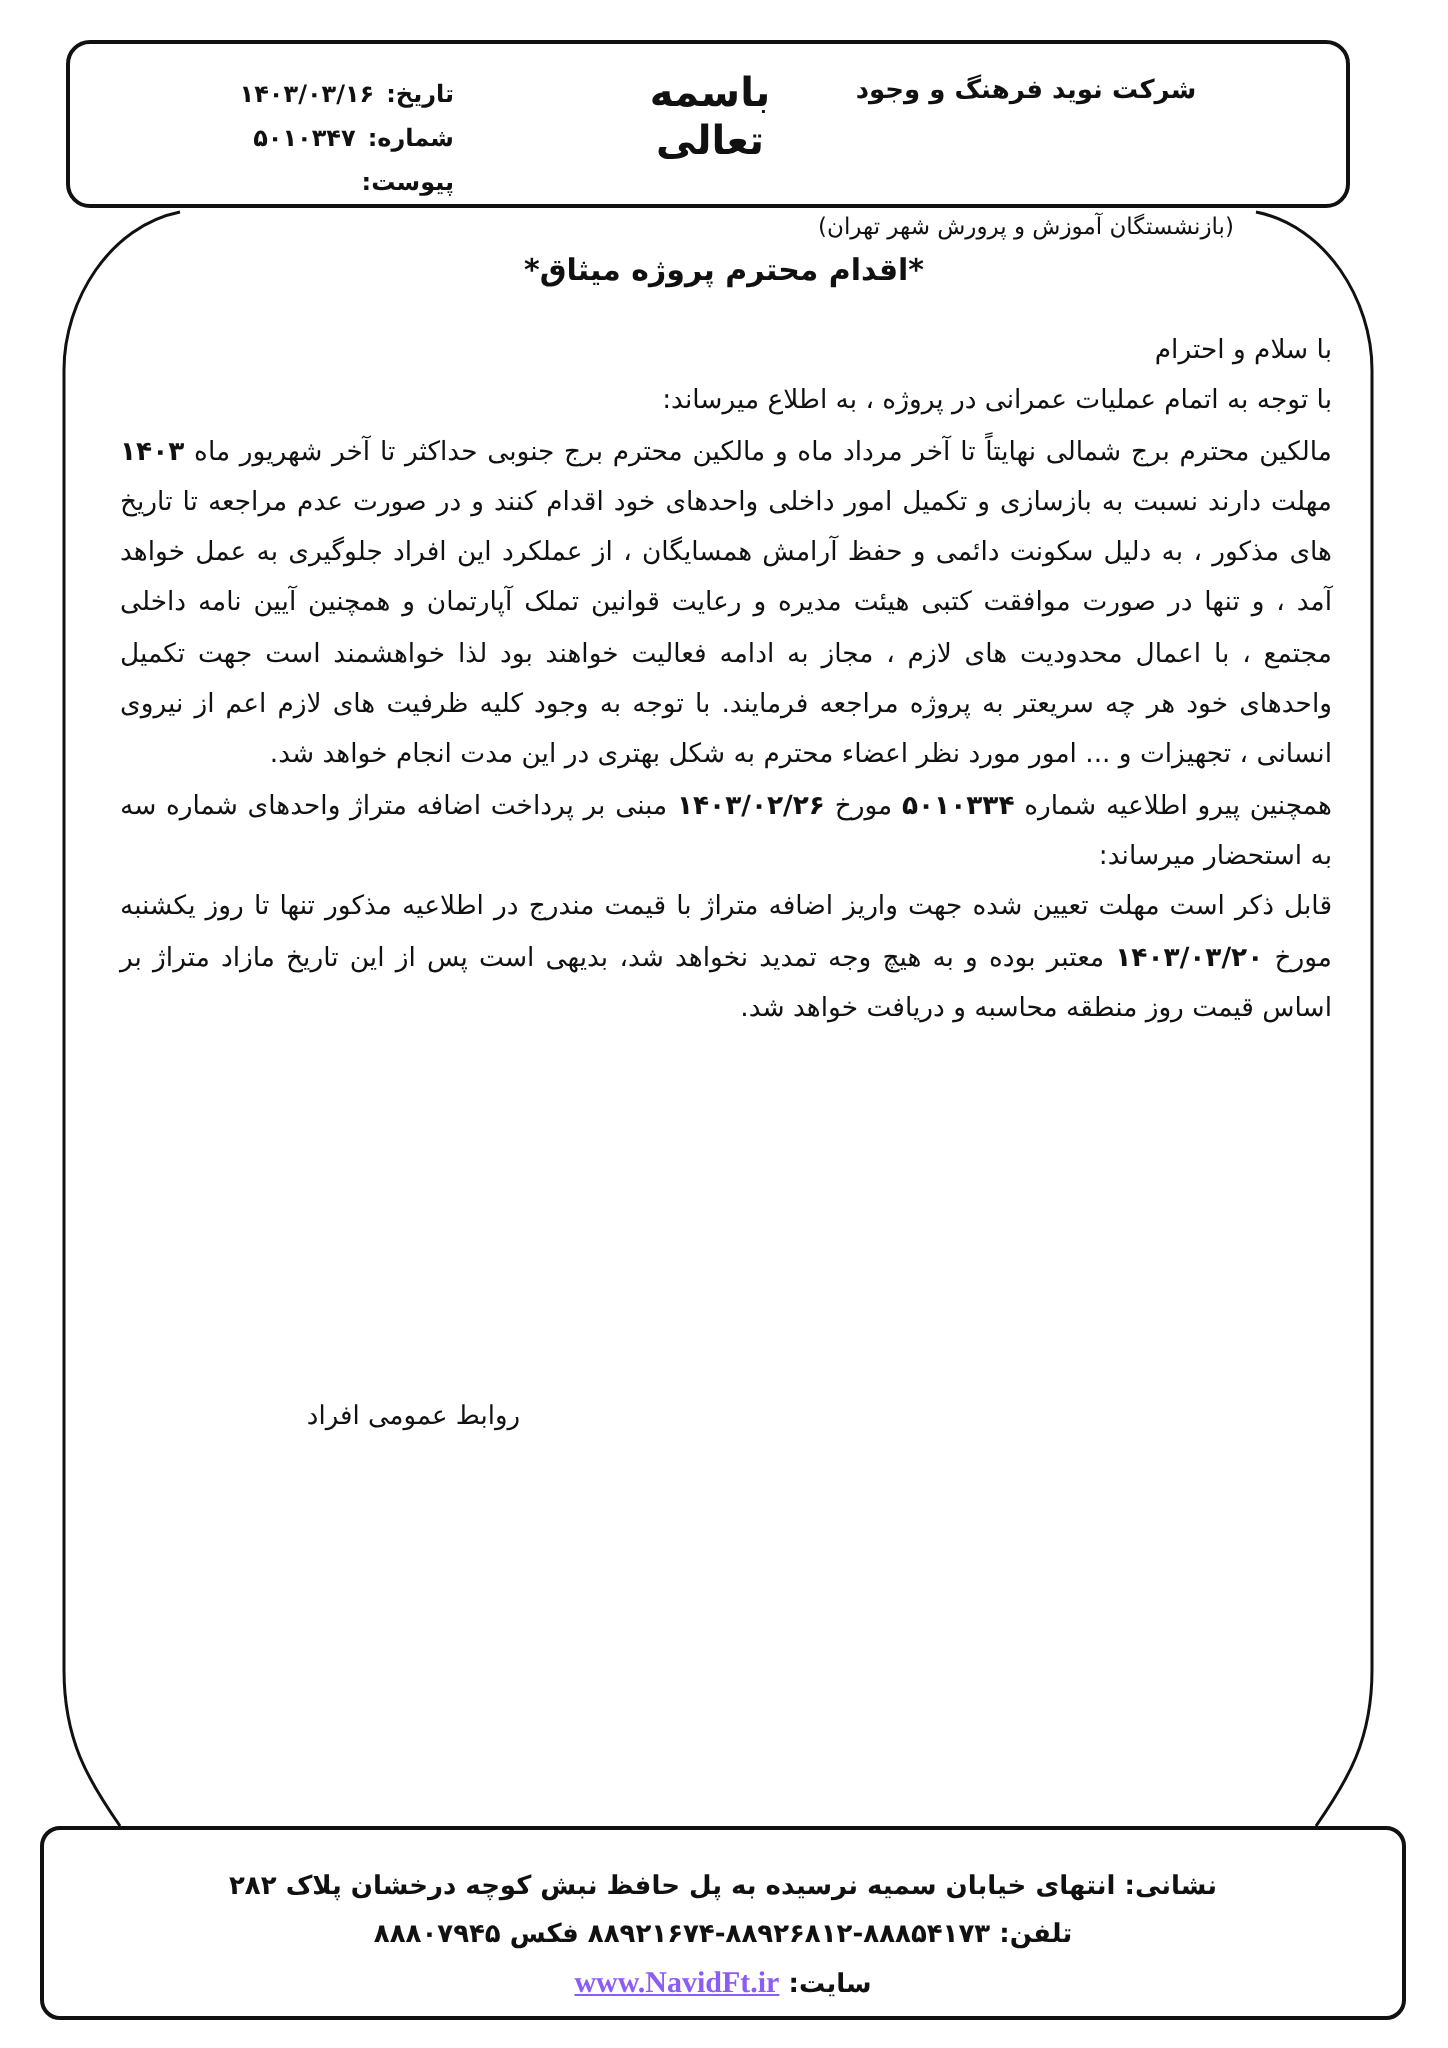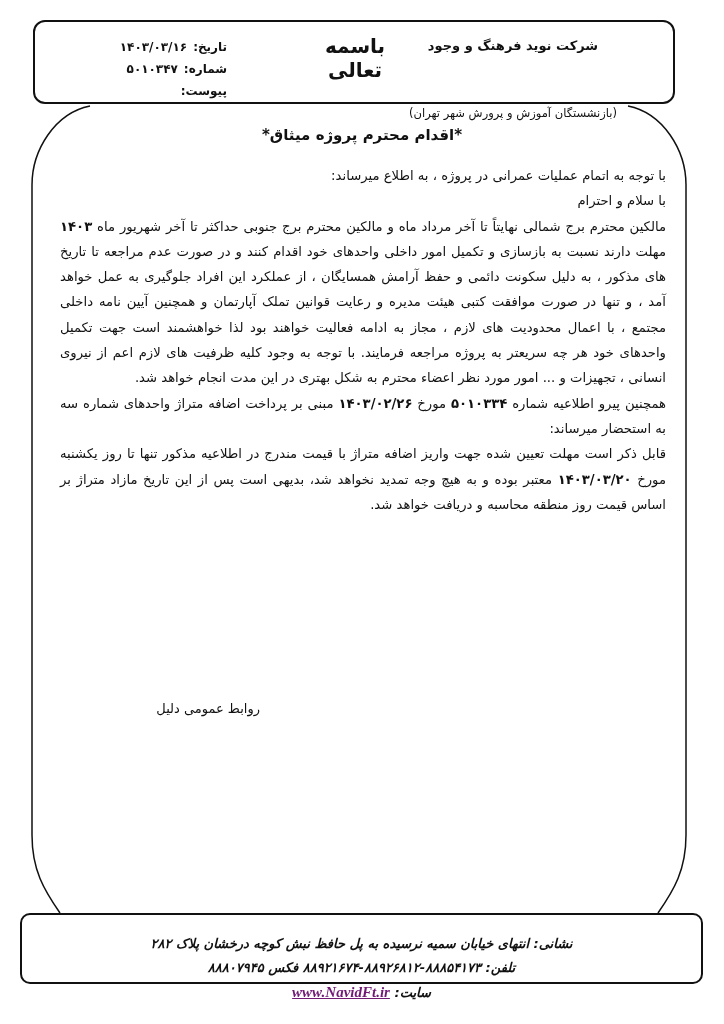--- a/index.html
+++ b/index.html
@@ -116,39 +116,38 @@
     text-align: right;
     font-size: 13px;
   }
 
   
   .footer {
     position: absolute;
     left: 20px;
     top: 913px;
     width: 683px;
-    height: 71px;
+    height: 97px;
     border: 2.5px solid #111;
     border-radius: 10px;
     box-sizing: border-box;
     text-align: center;
-    font-style: italic;
   }
   .footer-line {
     font-size: 13px;
     font-weight: bold;
     line-height: 24px;
   }
   .footer-line:first-child { margin-top: 17px; }
   .site-link {
     font-family: "Liberation Serif", serif;
     font-weight: bold;
     font-size: 15px;
     text-decoration: underline;
-    color: #701a75;
+    color: #8b5cf6;
     direction: ltr;
     unicode-bidi: embed;
   }
   .ltr { direction: ltr; unicode-bidi: embed; }
 </style>
 </head>
 <body>
 
 <svg class="body-outline" viewBox="0 0 724 1024" xmlns="http://www.w3.org/2000/svg">
   <path d="M 60 913 C 44 890, 32 870, 32 835 L 32 185 C 32 150, 55 113, 90 106" fill="none" stroke="#111" stroke-width="1.5"></path>
@@ -173,28 +172,28 @@
     <div class="meta-row">
       <span class="meta-label">پیوست:</span>
       <span class="meta-value"></span>
     </div>
   </div>
 </div>
 
 <div class="title">*اقدام محترم پروژه میثاق*</div>
 
 <div class="content">
+  <p>با سلام و احترام</p>
   <p>با توجه به اتمام عملیات عمرانی در پروژه ، به اطلاع میرساند:</p>
-  <p>با سلام و احترام</p>
   <p><span>مالکین محترم برج شمالی نهایتاً تا آخر مرداد ماه و مالکین محترم برج جنوبی حداکثر تا آخر شهریور ماه </span><span class="u">۱۴۰۳</span><span> مهلت دارند نسبت به بازسازی و تکمیل امور داخلی واحدهای خود اقدام کنند و در صورت عدم مراجعه تا تاریخ های مذکور ، به دلیل سکونت دائمی و حفظ آرامش همسایگان ، از عملکرد این افراد جلوگیری به عمل خواهد آمد ، و تنها در صورت موافقت کتبی هیئت مدیره و رعایت قوانین تملک آپارتمان و همچنین آیین نامه داخلی مجتمع ، با اعمال محدودیت های لازم ، مجاز به ادامه فعالیت خواهند بود لذا خواهشمند است جهت تکمیل واحدهای خود هر چه سریعتر به پروژه مراجعه فرمایند. با توجه به وجود کلیه ظرفیت های لازم اعم از نیروی انسانی ، تجهیزات و ... امور مورد نظر اعضاء محترم به شکل بهتری در این مدت انجام خواهد شد.</span></p>
   <p><span>همچنین پیرو اطلاعیه شماره </span><span class="u">۵۰۱۰۳۳۴</span><span> مورخ </span><b>۱۴۰۳/۰۲/۲۶</b><span> مبنی بر پرداخت اضافه متراژ واحدهای شماره سه به استحضار میرساند:</span></p>
   <p><span>قابل ذکر است مهلت تعیین شده جهت واریز اضافه متراژ با قیمت مندرج در اطلاعیه مذکور تنها تا روز یکشنبه مورخ </span><b>۱۴۰۳/۰۳/۲۰</b><span> معتبر بوده و به هیچ وجه تمدید نخواهد شد، بدیهی است پس از این تاریخ مازاد متراژ بر اساس قیمت روز منطقه محاسبه و دریافت خواهد شد.</span></p>
 </div>
 
-<div class="signature">روابط عمومی دلیل</div>
+<div class="signature">روابط عمومی افراد</div>
 
 <div class="footer">
   <div class="footer-line">
     <span>نشانی:</span>
     <span>انتهای خیابان سمیه نرسیده به پل حافظ نبش کوچه درخشان پلاک ۲۸۲</span>
   </div>
   <div class="footer-line">
     <span>تلفن:</span>
     <span class="ltr">۸۸۹۲۱۶۷۴-۸۸۹۲۶۸۱۲-۸۸۸۵۴۱۷۳</span>
     <span>فکس</span>

